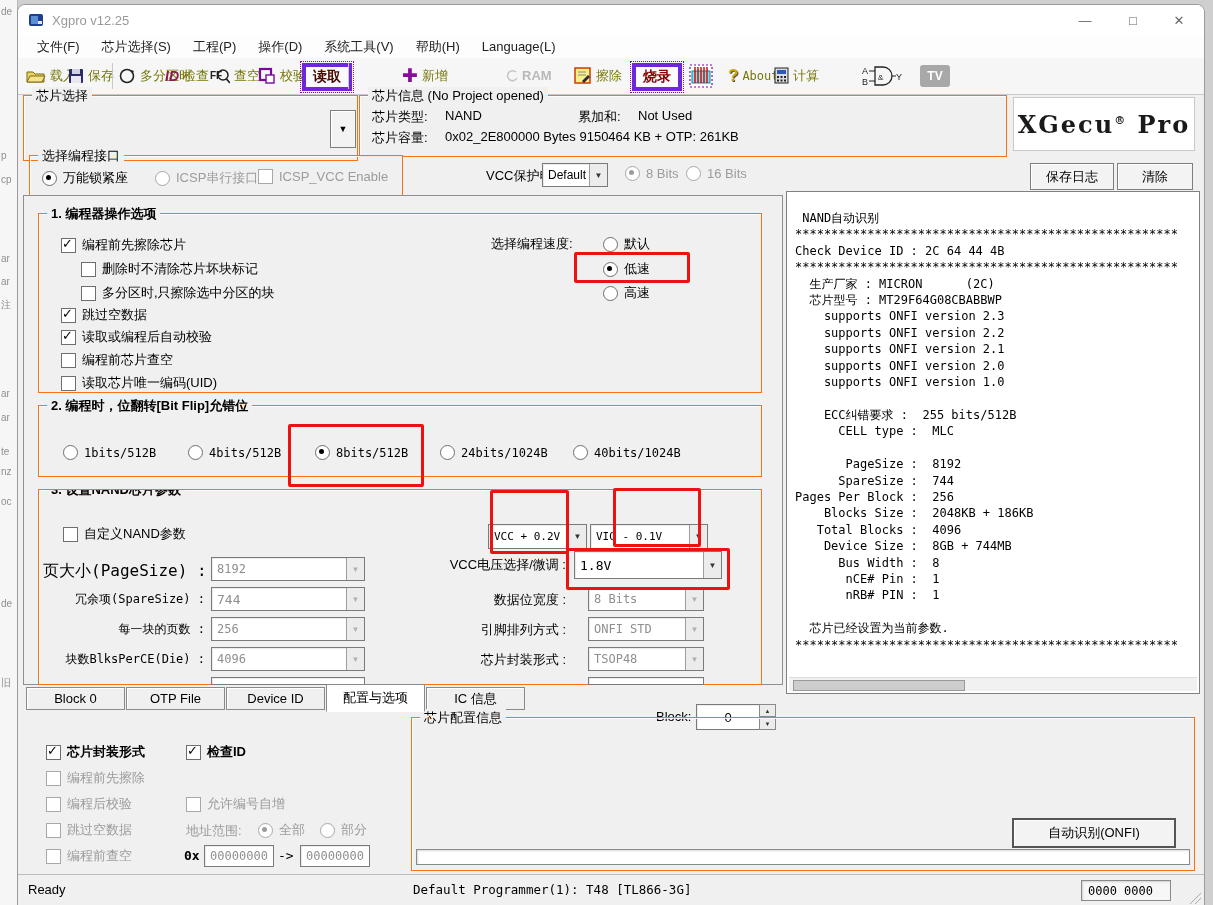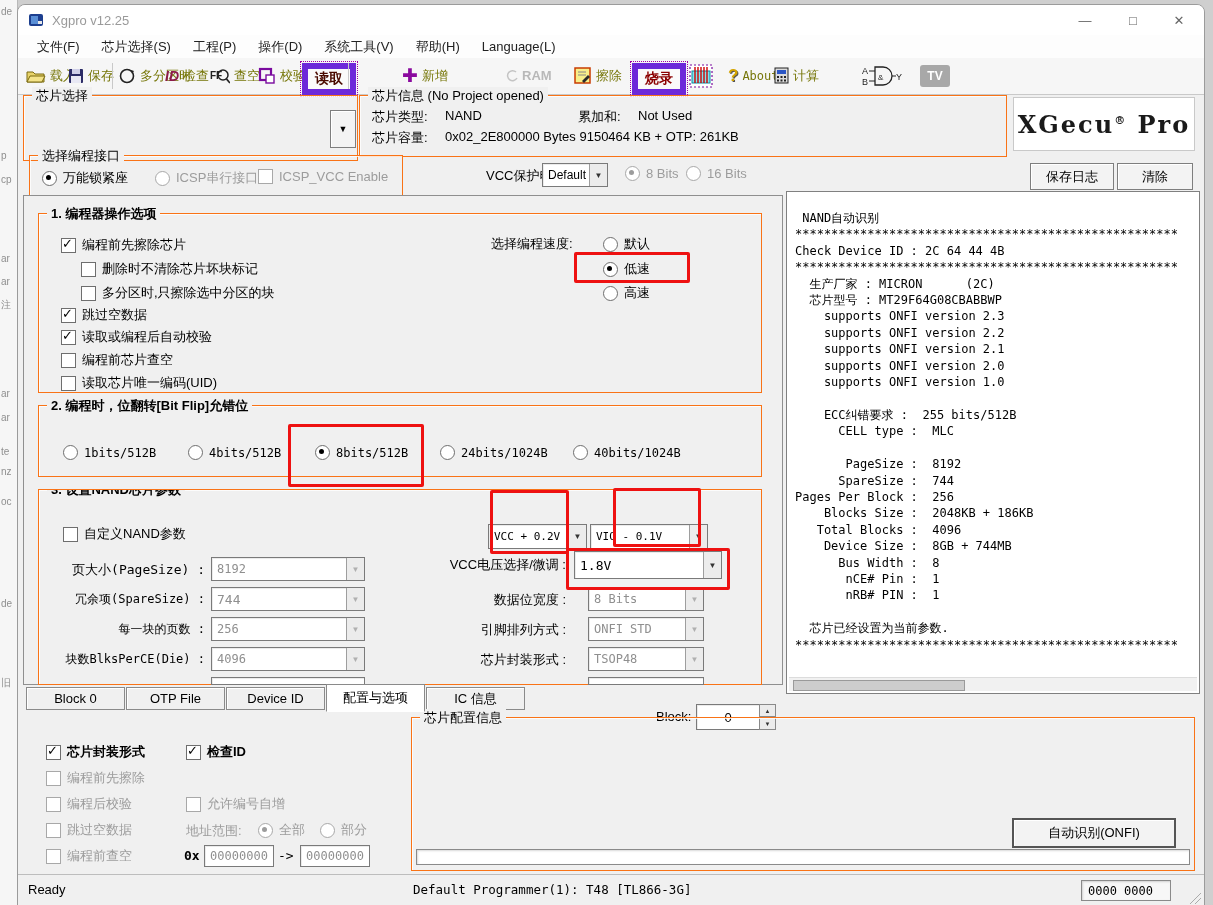--- a/index.html
+++ b/index.html
@@ -16,21 +16,21 @@
   #titlebar{left:0;top:0;right:0;height:30px;background:#ffffff;}
   #title-text{left:34px;top:8px;color:#9a9a9a;font-size:13px;}
   .winctl{top:0;width:46px;height:30px;display:flex;align-items:center;justify-content:center;color:#666;font-size:13px;}
   
   #menubar{left:0;top:30px;right:0;height:23px;background:#fdfdfd;display:flex;align-items:center;padding-left:8px;}
   .menu-item{padding:0 11px;color:#222;}
   
   #toolbar{left:0;top:53px;right:0;height:36px;background:#f6f6f6;border-bottom:1px solid #c9c9c9;}
   .titem{top:0;height:35px;display:flex;align-items:center;gap:4px;color:#77770a;font-size:13px;white-space:nowrap;}
   .tsep{top:5px;width:1px;height:26px;background:#c9c9c9;}
-  .tbtn{border:6px solid #6d28d9;outline:1px dotted #a300a3;outline-offset:1px;background:#fafafa;
+  .tbtn{border:4px solid #6d28d9;outline:1px dotted #a300a3;outline-offset:1px;background:#fafafa;
     padding:1px 7px;font-weight:bold;color:#4a0a00;font-size:14px;}
   .ticon{display:inline-flex;align-items:center;justify-content:center;}
   
   .grp{border:1px solid #f97316;box-shadow:1px 1px 0 rgba(255,255,255,.8) inset;}
   .legend{position:absolute;top:-9px;left:8px;background:#f0f0f0;padding:0 4px;font-size:13px;white-space:nowrap;}
   .legend.b{font-weight:bold;}
   
   .cb,.rb{display:flex;align-items:center;gap:6px;white-space:nowrap;}
   .box{width:13px;height:13px;background:#fff;border:1px solid #6e6e6e;position:relative;flex:0 0 13px;}
   .box.checked::after{content:"✓";position:absolute;left:0px;top:-3px;font-size:13px;font-weight:bold;color:#000;}
@@ -382,21 +382,21 @@
   <div class="redbox abs" style="left:270px;top:419px;width:130px;height:57px"></div>
 
   <div class="grp abs" style="left:20px;top:484px;width:722px;height:194px;overflow:hidden">
     <span class="legend b">3. 设置NAND芯片参数</span>
   </div>
   <span class="cb abs" style="left:45px;top:520px">
       <span class="box"></span>
       <span>自定义NAND参数</span>
     </span>
 
-  <span class="abs rlabel mono" style="left:25px;top:556px;width:162px;font-size:13px">页大小(PageSize) :</span>
+  <span class="abs rlabel mono" style="left:25px;top:556px;width:162px;font-size:16px">页大小(PageSize) :</span>
   <div class="combo abs disabled" style="left:193px;top:552px;width:152px;height:22px">
       <span class="cval mono" style="font-size:12px">8192</span>
       <span class="carr">▼</span>
     </div>
   <span class="abs rlabel mono" style="left:25px;top:586px;width:162px;font-size:12px">冗余项(SpareSize) :</span>
   <div class="combo abs disabled" style="left:193px;top:582px;width:152px;height:22px">
       <span class="cval mono" style="font-size:13px">744</span>
       <span class="carr">▼</span>
     </div>
   <span class="abs rlabel mono" style="left:25px;top:616px;width:162px;font-size:12px">每一块的页数 :</span>

